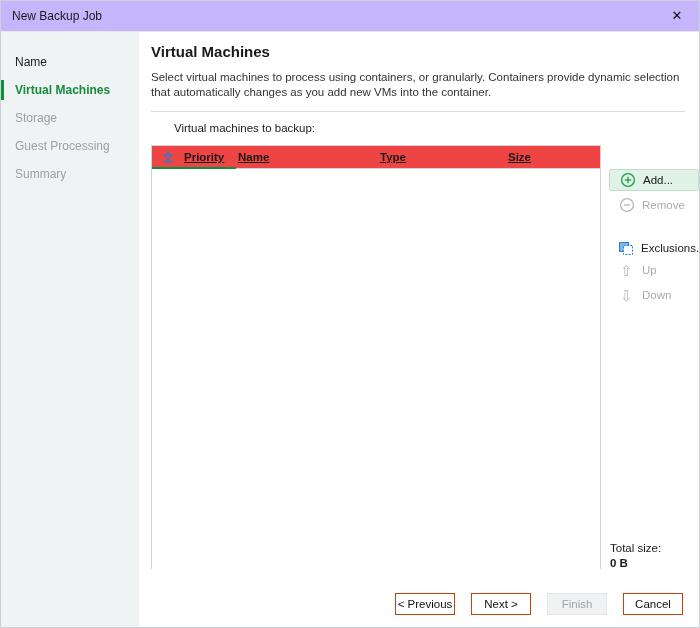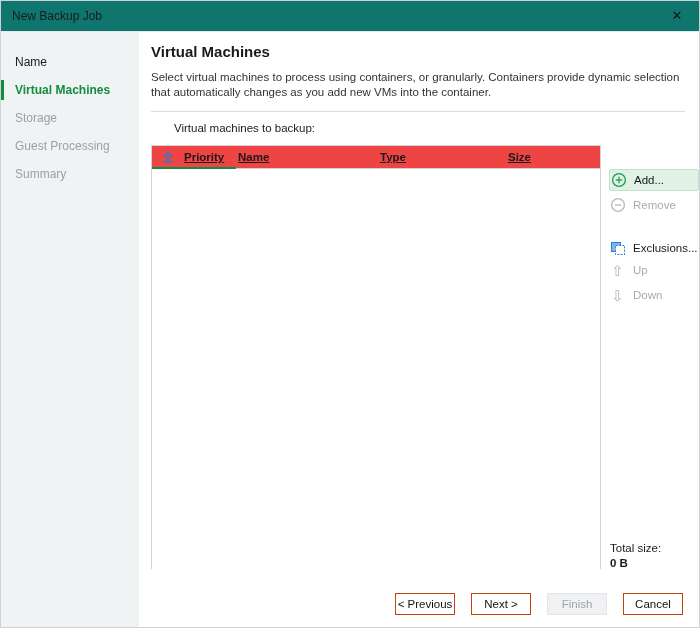--- a/index.html
+++ b/index.html
@@ -2,21 +2,21 @@
 <html><head>
 <meta charset="utf-8">
 <style>
   html,body { margin:0; padding:0; background:#fff; }
   .window {
     position:relative; width:700px; height:628px; box-sizing:border-box;
     border:1px solid #ccd2d8; background:#fff; overflow:hidden;
     font-family:"Liberation Sans","DejaVu Sans",sans-serif; color:#1a1a1a;
   }
   
-  .titlebar { position:absolute; top:0; left:0; right:0; height:30px; background:#0f766e; border-bottom:1px solid #e7eaec; }
+  .titlebar { position:absolute; top:0; left:0; right:0; height:30px; background:#c4b5fd; border-bottom:1px solid #e7eaec; }
   .titlebar .title { position:absolute; left:11px; top:0; line-height:30px; font-size:12px; color:#1a1a1a; }
   .titlebar .close { position:absolute; right:10px; top:0; width:24px; text-align:center; line-height:30px; font-size:13px; font-weight:700; color:#111; cursor:pointer; }
   
   .sidebar { position:absolute; top:31px; left:0; bottom:0; width:138px; background:#f0f3f4; padding-top:16px; box-sizing:border-box; }
   .side-item { position:relative; height:28px; line-height:28px; padding-left:14px; font-size:12px; color:#1a1a1a; cursor:default; }
   .side-item.pending { color:#9aa0a6; }
   .side-item.active { color:#148c3d; font-weight:700; }
   .side-item.active::before { content:""; position:absolute; left:0; top:4px; width:3px; height:20px; background:#148c3d; }
   
   .main { position:absolute; top:31px; left:138px; right:0; bottom:0; background:#fff; }
@@ -29,21 +29,21 @@
   .thead { position:relative; display:flex; align-items:center; height:22px; border-bottom:1px solid #cfd4d9; font-size:11.5px; font-weight:700; color:#1a1a1a; }
   .c-icon { width:32px; display:flex; justify-content:center; align-items:center; }
   .c-priority { width:54px; }
   .c-name { width:142px; }
   .c-type { width:128px; }
   .c-size { flex:1; }
   .sort-underline { position:absolute; left:0; bottom:-1px; width:84px; height:2px; background:#148c3d; }
   .tbody { height:400px; background:#fff; }
   
   .actions { position:absolute; left:470px; top:137px; width:90px; }
-  .action { display:flex; align-items:center; gap:7px; height:22px; box-sizing:border-box; padding-left:0; font-size:11.5px; color:#1a1a1a; cursor:pointer; }
+  .action { display:flex; align-items:center; gap:7px; height:22px; box-sizing:border-box; padding-left:9px; font-size:11.5px; color:#1a1a1a; cursor:pointer; }
   .action .ic { width:17px; display:flex; justify-content:center; align-items:center; }
   .action.add { background:#e0f1e5; border:1px solid #c2e0cb; border-radius:2px; margin-bottom:3px; }
   .action.remove { color:#a6abb0; margin-bottom:21px; cursor:default;align-items:center; }
   .action.exclusions { }
   .action.up { color:#a6abb0; margin-bottom:3px; cursor:default; }
   .action.down { color:#a6abb0; cursor:default; }
   .arrow-glyph { font-size:15px; line-height:1; color:#b2b6ba; }
   
   .totals { position:absolute; left:471px; top:509px; font-size:11.5px; line-height:15px; color:#1a1a1a; }
   .totals .value { font-weight:700; }

